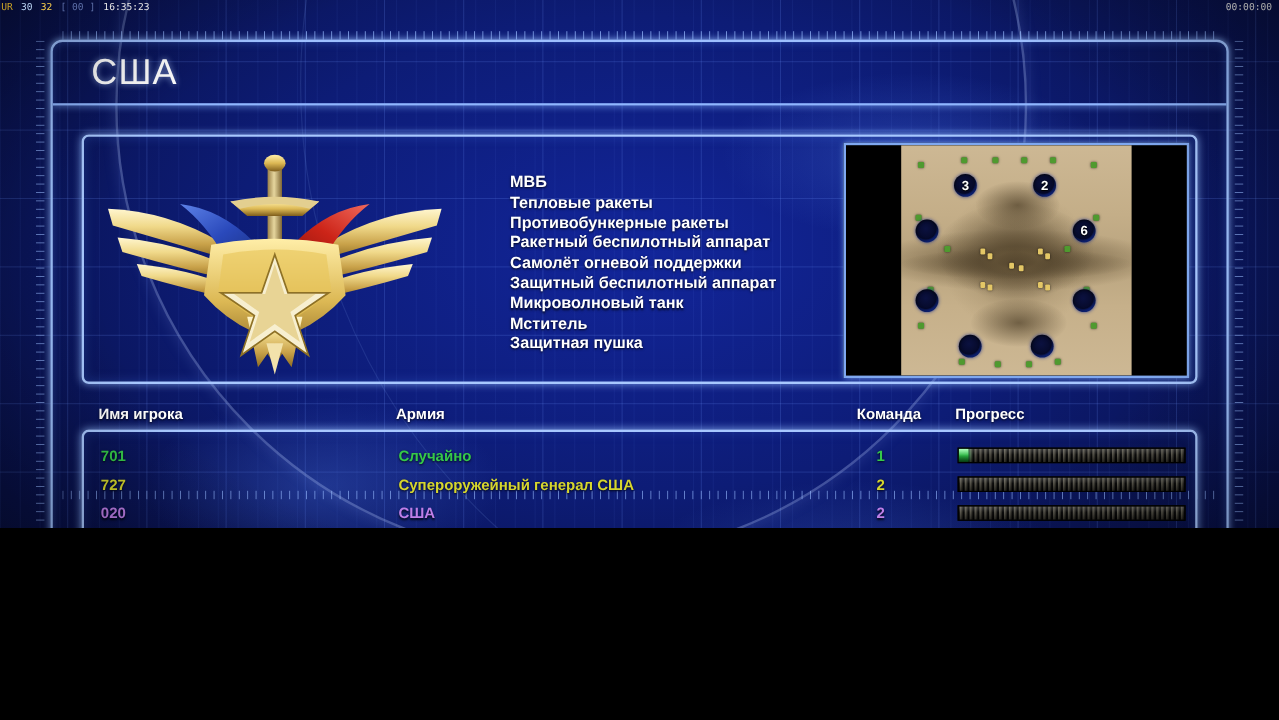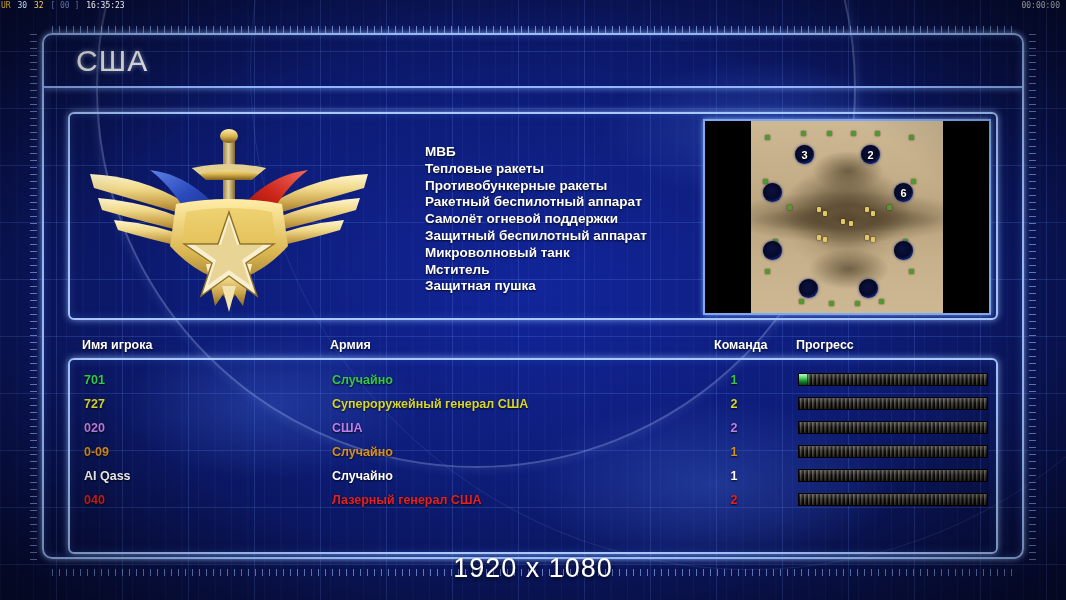--- a/index.html
+++ b/index.html
@@ -5,21 +5,21 @@
   * { box-sizing: border-box; margin: 0; padding: 0; }
   html, body {
     width: 1066px; height: 600px;
     overflow: hidden;
     background: #000;
     font-family: "Liberation Sans", sans-serif;
   }
 
   #screen {
     position: relative;
-    width: 1066px; height: 600px;
+    width: 1066px; height: 440px;
     background:
       radial-gradient(ellipse 900px 520px at 50% 48%, #12259a 0%, #0d1c76 38%, #081046 70%, #040827 100%),
       #04061f;
     overflow: hidden;
   }
 
   
   .grid-lines {
     position: absolute; inset: 0;
     background-image:
@@ -532,14 +532,13 @@
             <div class="ticks"></div>
             <div class="fill" style="width: 0%;"></div>
             <div class="sheen"></div>
           </div>
         </div>
       </div>
   </div>
 
   <div class="vignette"></div>
 
-  <div class="res-overlay">1920 x 1080</div>
 </div>
 
 </body></html>

